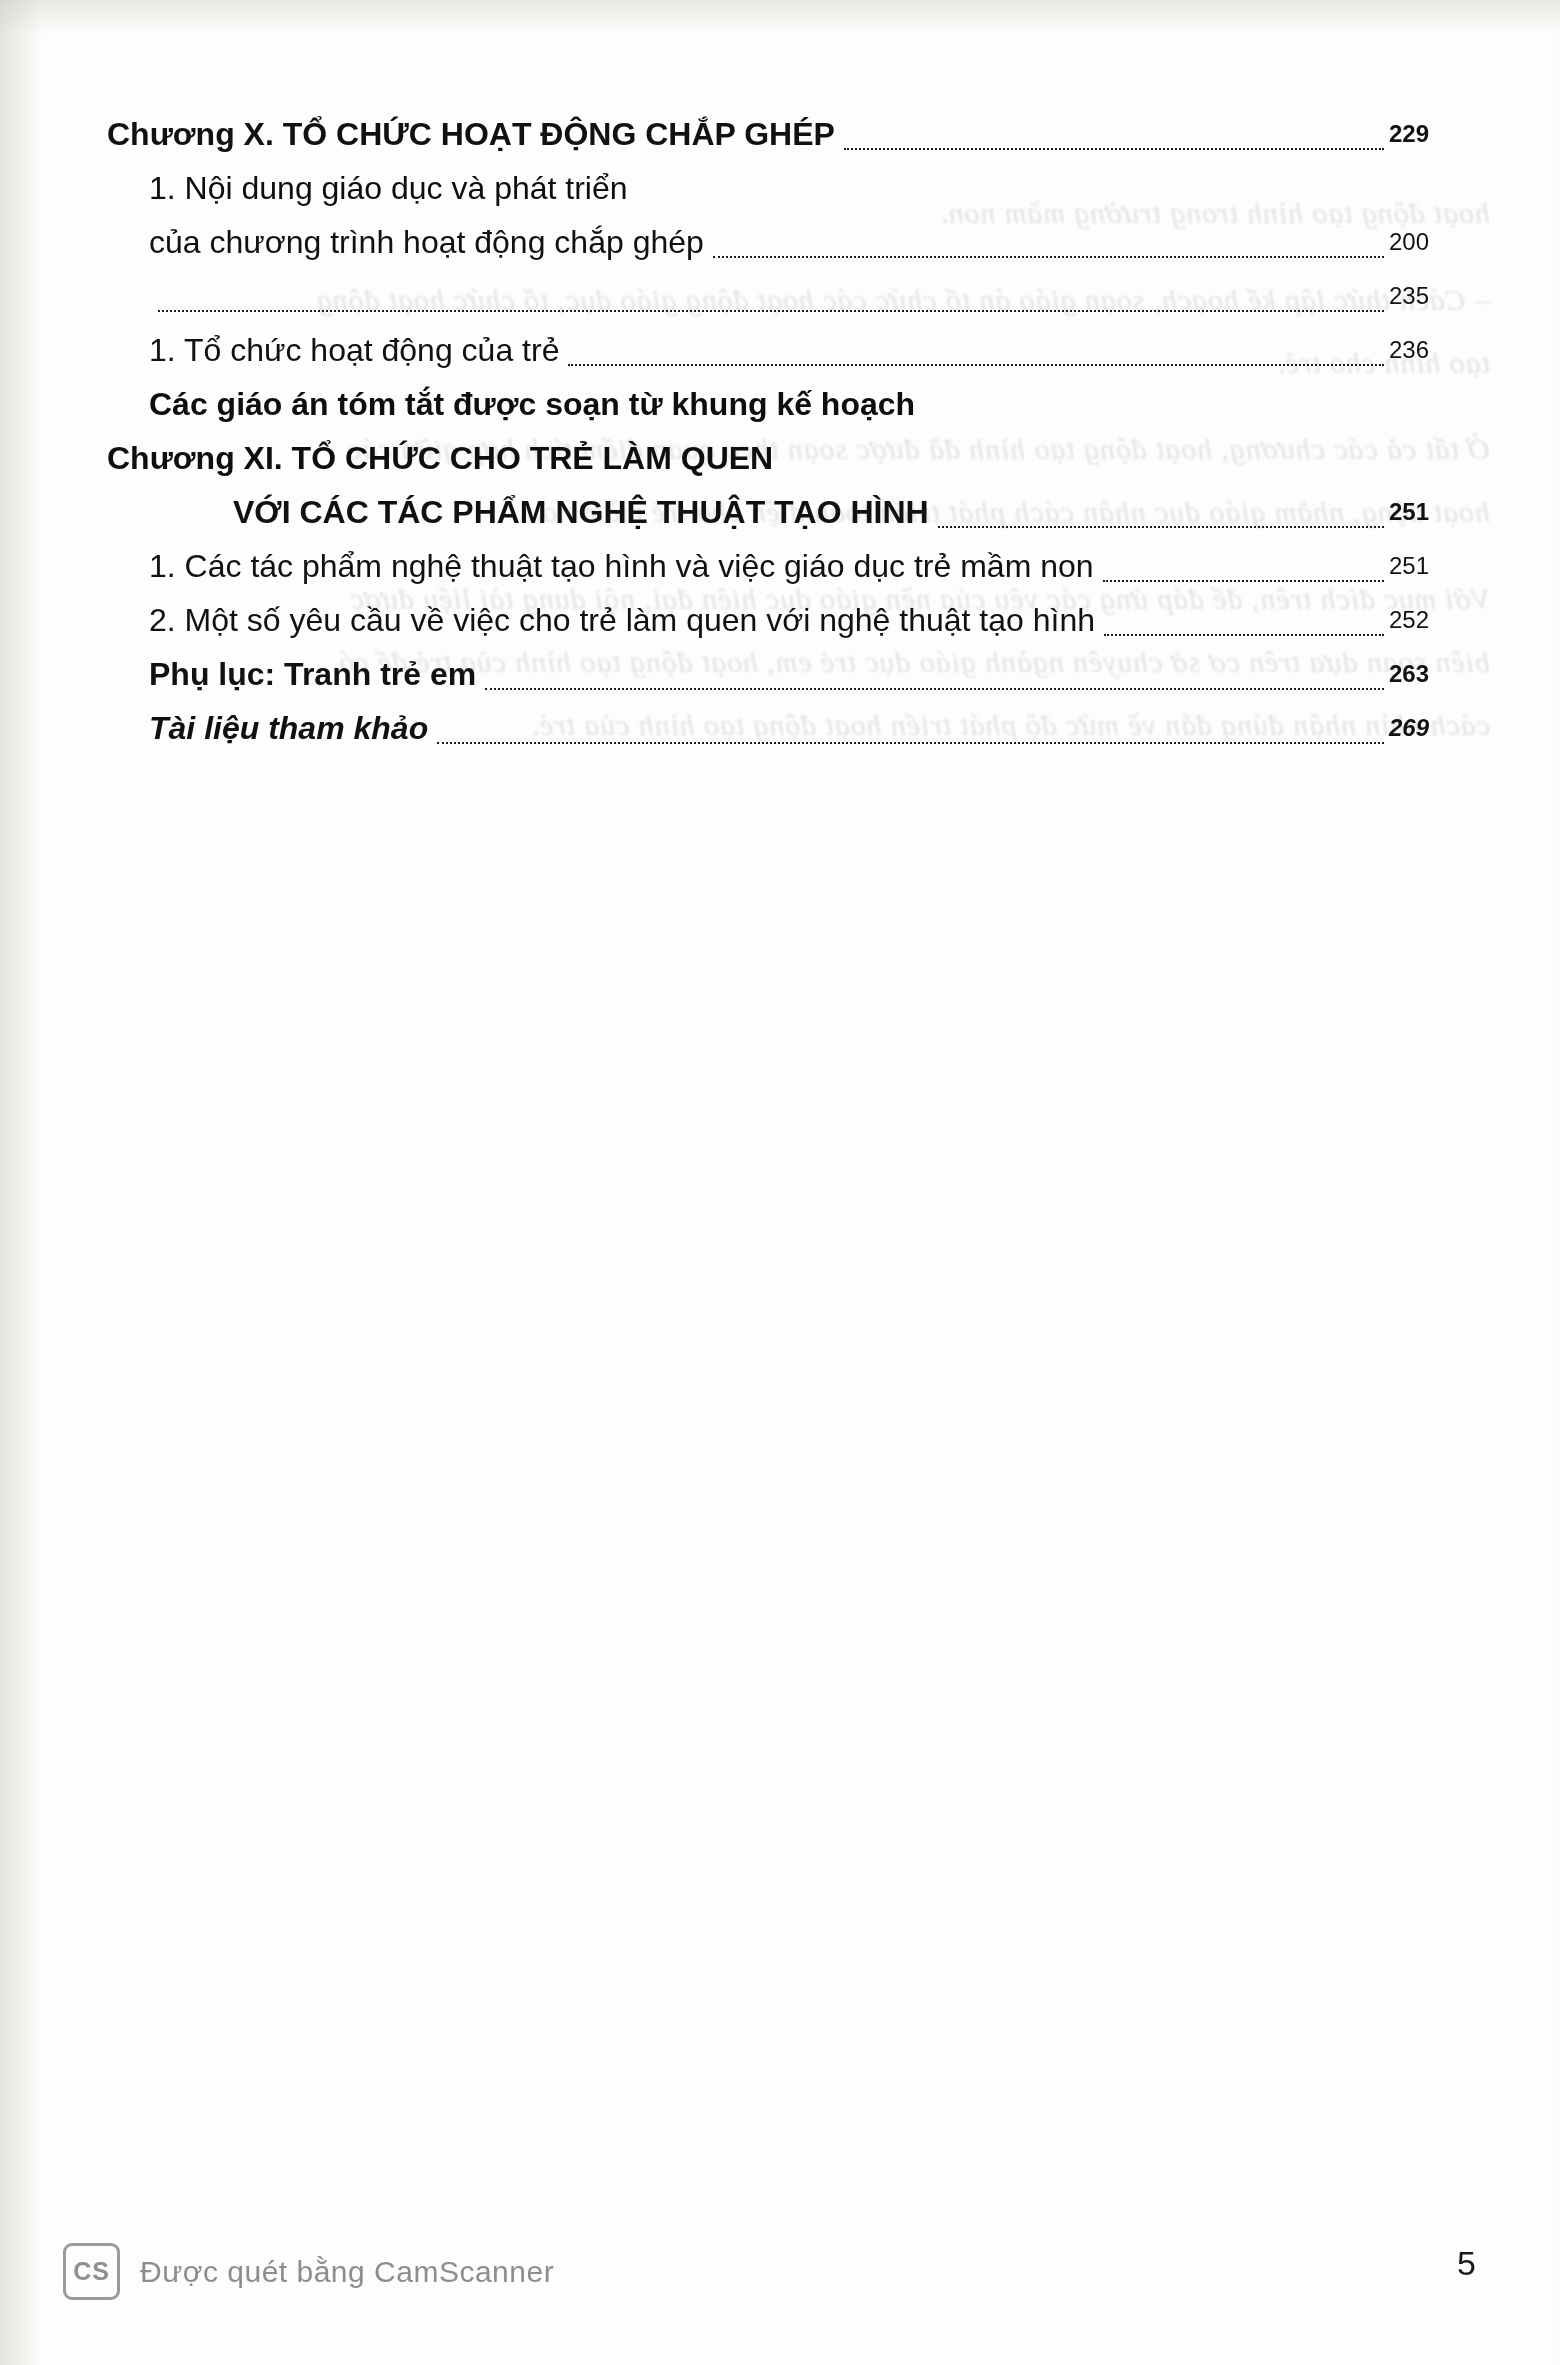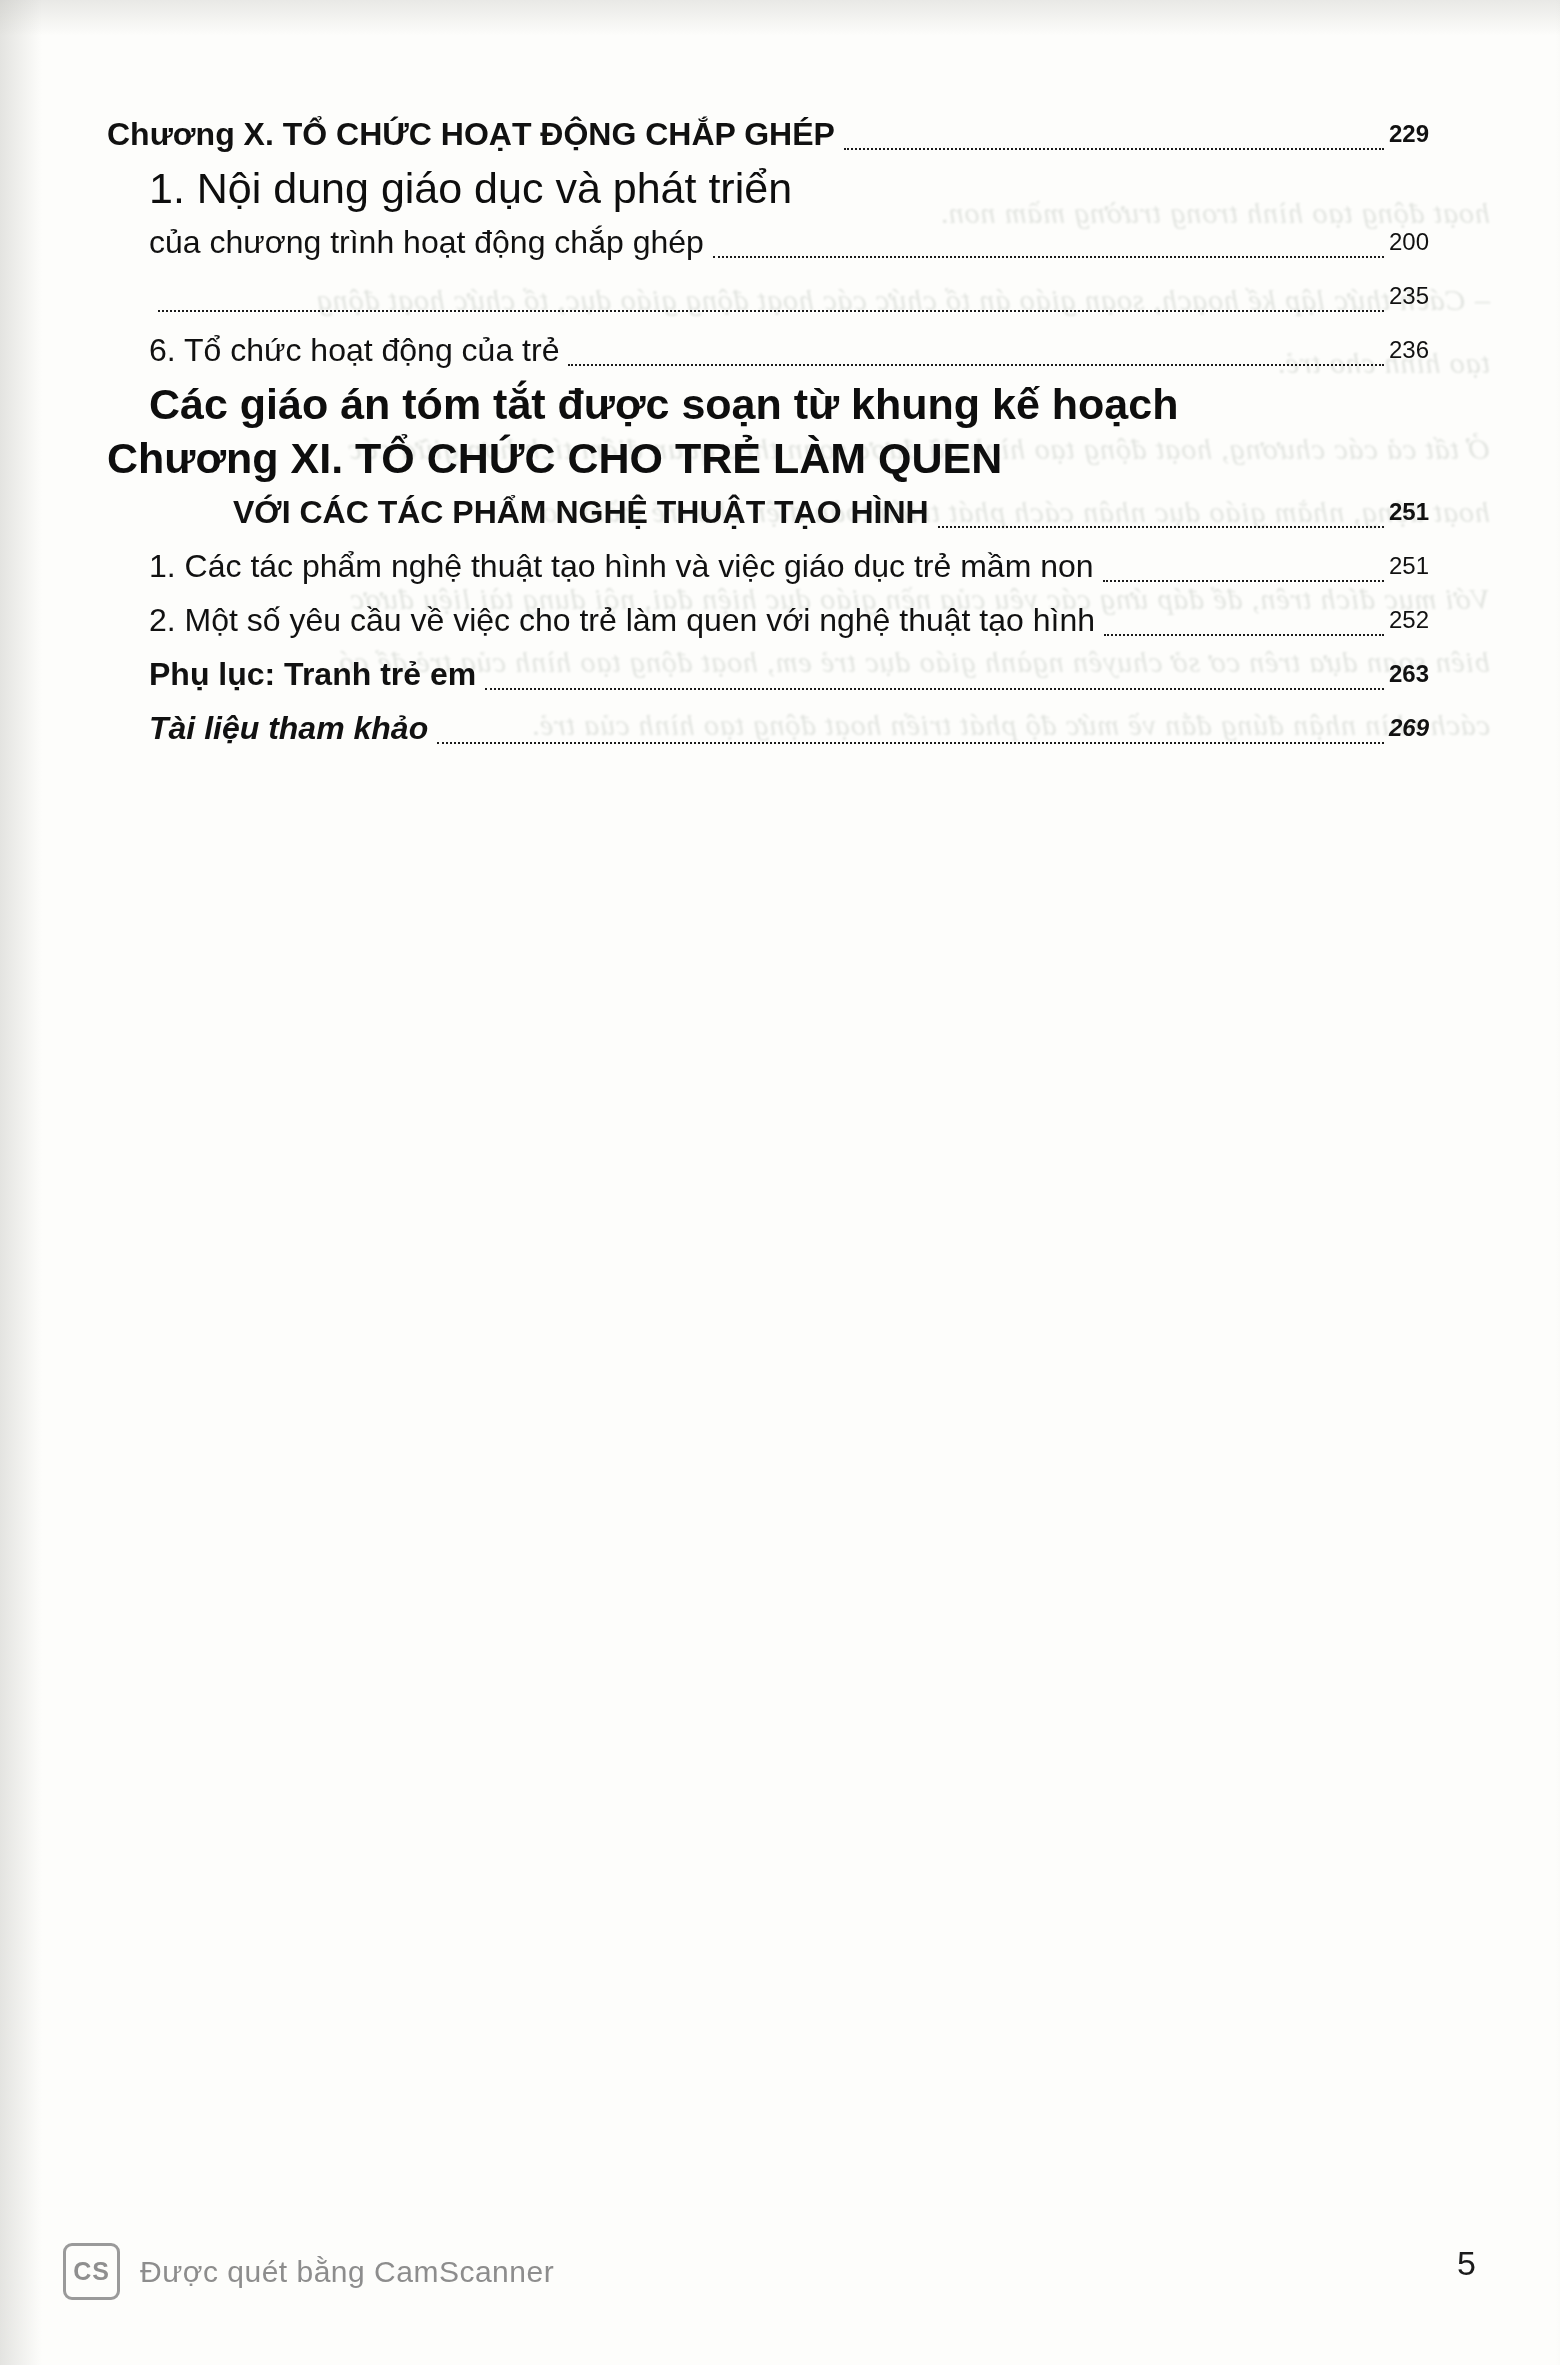--- a/index.html
+++ b/index.html
@@ -83,21 +83,21 @@
   .chapter .lbl,
   .chapter .pg { font-weight: bold; }
   .bold .lbl, .bold .pg { font-weight: bold; }
   .ital .lbl, .ital .pg { font-weight: bold; font-style: italic; }
 
   .indent1 { padding-left: 42px; }
   .indent2 { padding-left: 42px; }
   .indent3 { padding-left: 126px; }
 
   
-  .noleader { display: block; font-size: 43px; line-height: 54px; }
+  .noleader { display: block; font-size: 32px; line-height: 54px; }
 
   
   #footer {
     position: absolute;
     left: 63px;
     bottom: 66px;
     display: flex;
     align-items: center;
     gap: 20px;
     z-index: 6;
@@ -184,21 +184,21 @@
       <span class="dots"></span>
       <span class="pg">200</span>
     </div>
 
     <div class="row indent1">
       <span class="dots"></span>
       <span class="pg">235</span>
     </div>
 
     <div class="row indent1">
-      <span class="lbl">6. Tổ chức hoạt động của trẻ</span>
+      <span class="lbl">1. Tổ chức hoạt động của trẻ</span>
       <span class="dots"></span>
       <span class="pg">236</span>
     </div>
 
     <div class="noleader indent1 bold" style="font-weight:bold;">
       <span class="lbl">Các giáo án tóm tắt được soạn từ khung kế hoạch</span>
     </div>
 
 
     <div class="noleader" style="font-weight:bold;">

